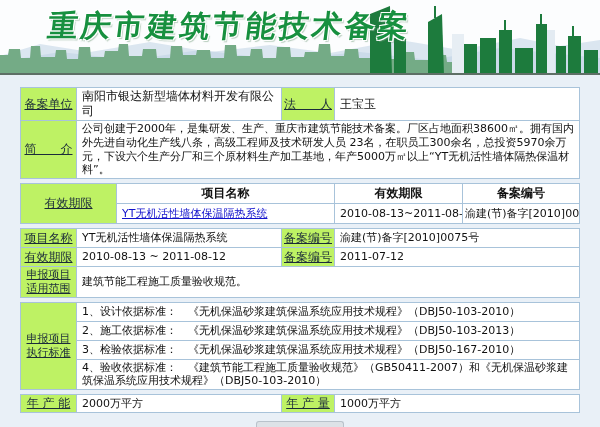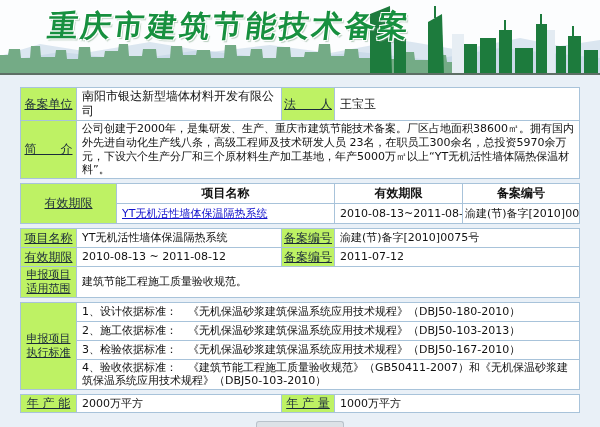--- a/index.html
+++ b/index.html
@@ -152,21 +152,21 @@
     </table>
 
   <table>
     <colgroup>
         <col class="c-lbl1">
         <col>
       </colgroup>
     <tbody>
         <tr style="height:19px">
       <td class="lbl sm" rowspan="4">申报项目执行标准</td>
-      <td class="val sm">1、设计依据标准：　《无机保温砂浆建筑保温系统应用技术规程》（DBJ50-180-2010）</td>
+      <td class="val sm">1、设计依据标准：　《无机保温砂浆建筑保温系统应用技术规程》（DBJ50-103-2010）</td>
     </tr>
     <tr style="height:19px">
       <td class="val sm">2、施工依据标准：　《无机保温砂浆建筑保温系统应用技术规程》（DBJ50-103-2013）</td>
     </tr>
     <tr style="height:19px">
       <td class="val sm">3、检验依据标准：　《无机保温砂浆建筑保温系统应用技术规程》（DBJ50-167-2010）</td>
     </tr>
     <tr style="height:30px">
       <td class="val sm">4、验收依据标准：　《建筑节能工程施工质量验收规范》（GB50411-2007）和《无机保温砂浆建筑保温系统应用技术规程》（DBJ50-103-2010）</td>
     </tr>

